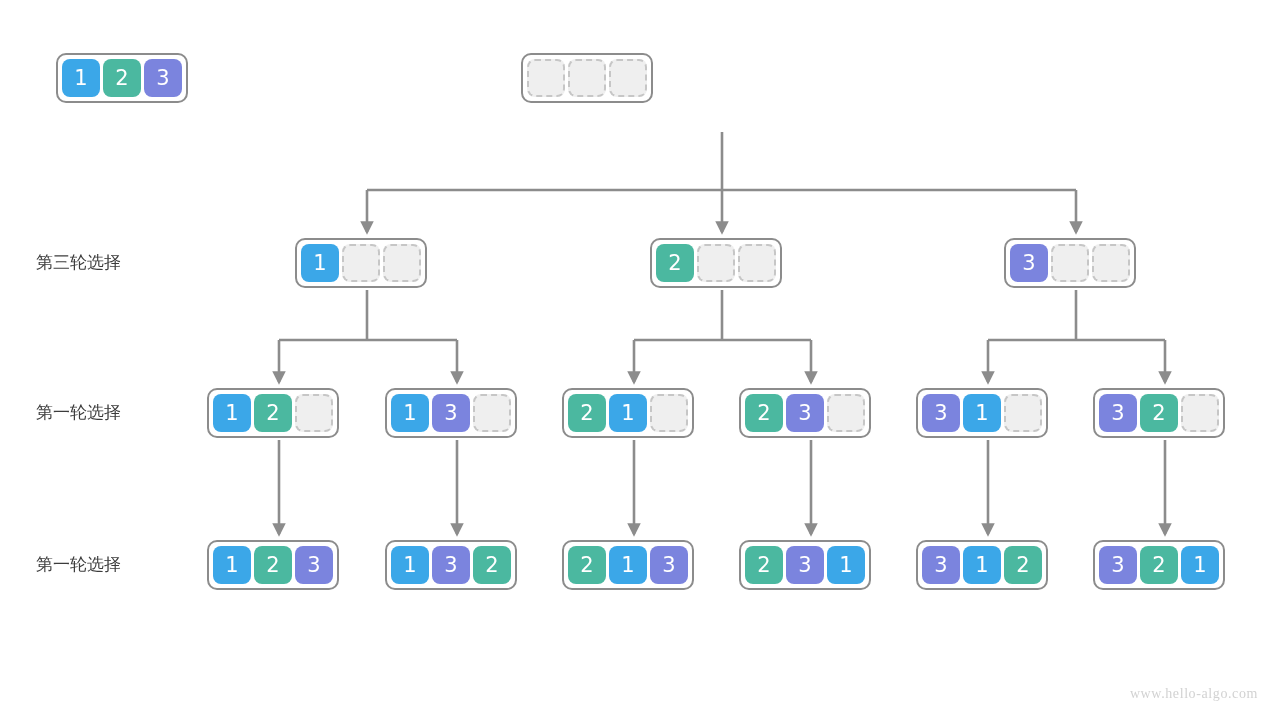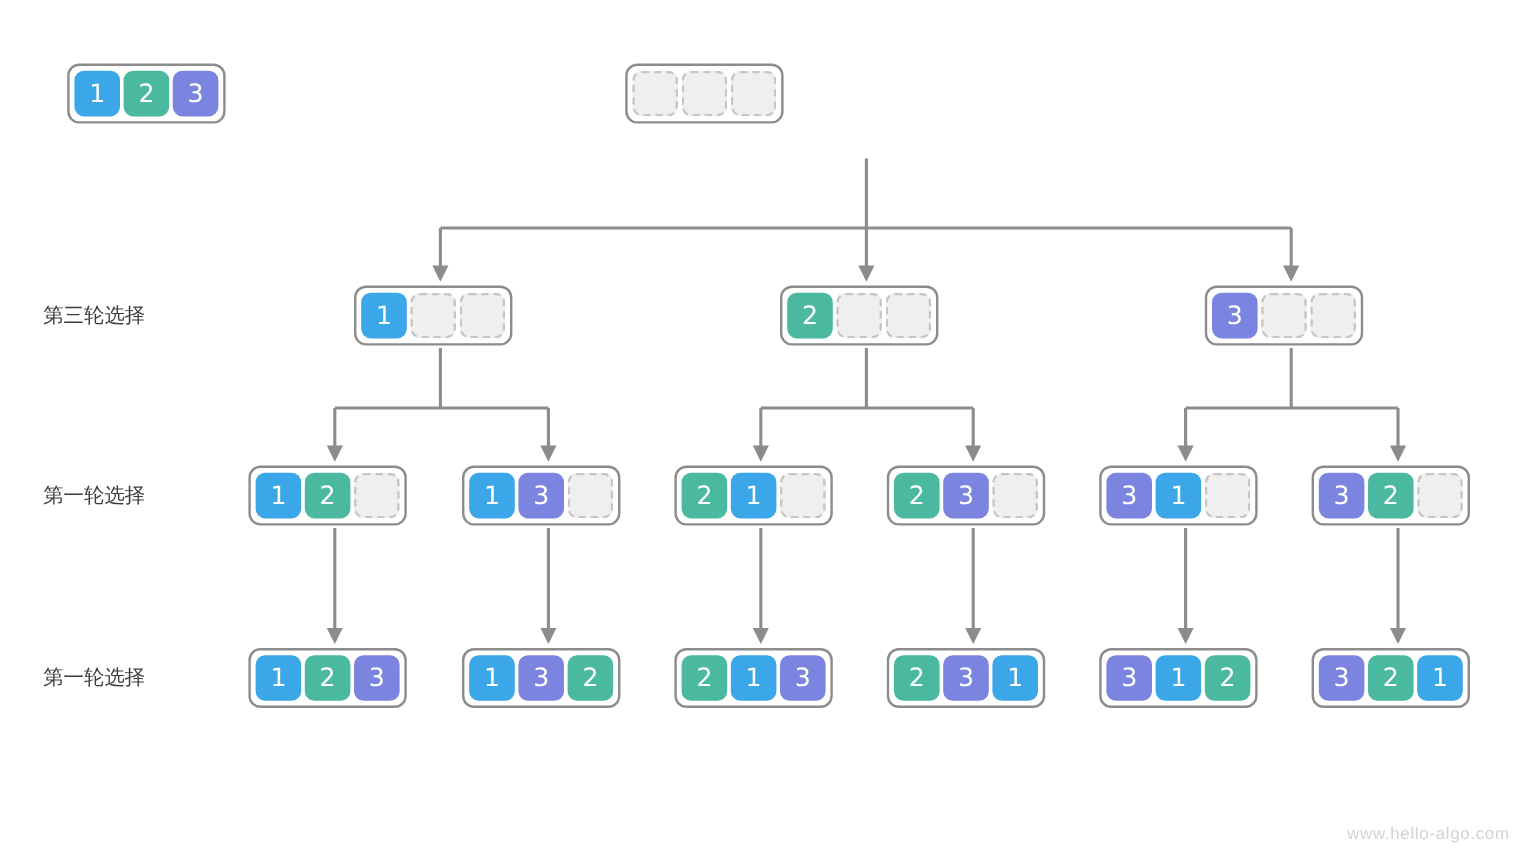--- a/index.html
+++ b/index.html
@@ -89,21 +89,21 @@
   }
   .cell.v1 { background: #3ba7e8; }
   .cell.v2 { background: #4bb8a0; }
   .cell.v3 { background: #7b84de; }
 
   
   .watermark {
     position: absolute;
     right: 22px;
     bottom: 18px;
-    font-family: Liberation Sans, sans-serif;
+    font-family: Liberation Serif, serif;
     font-size: 14px;
     color: #d2d2d2;
     letter-spacing: 0.6px;
   }
 </style>
 </head>
 <body>
 
 <div id="canvas">
 

